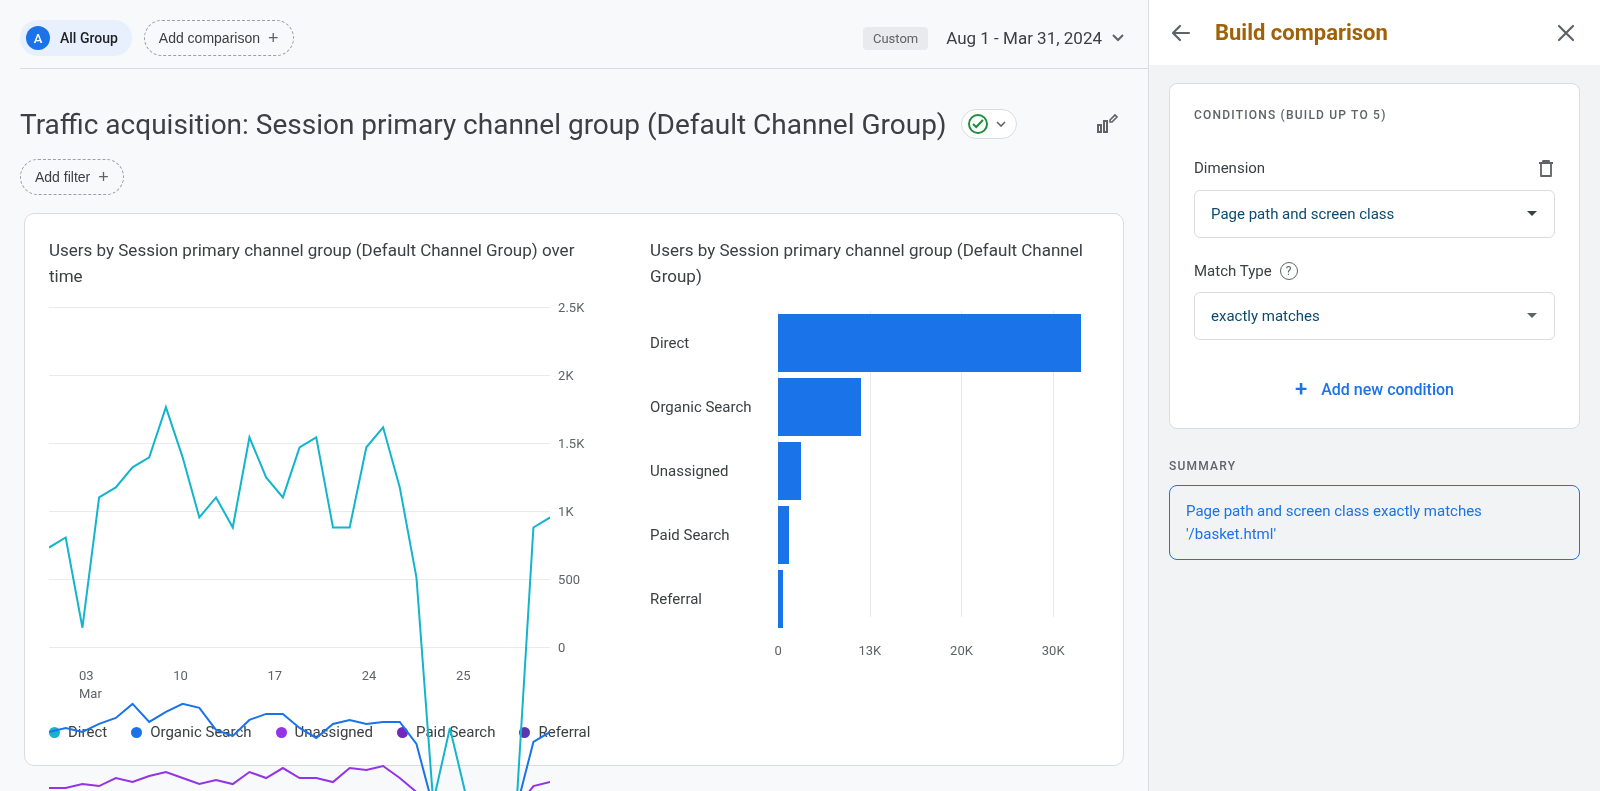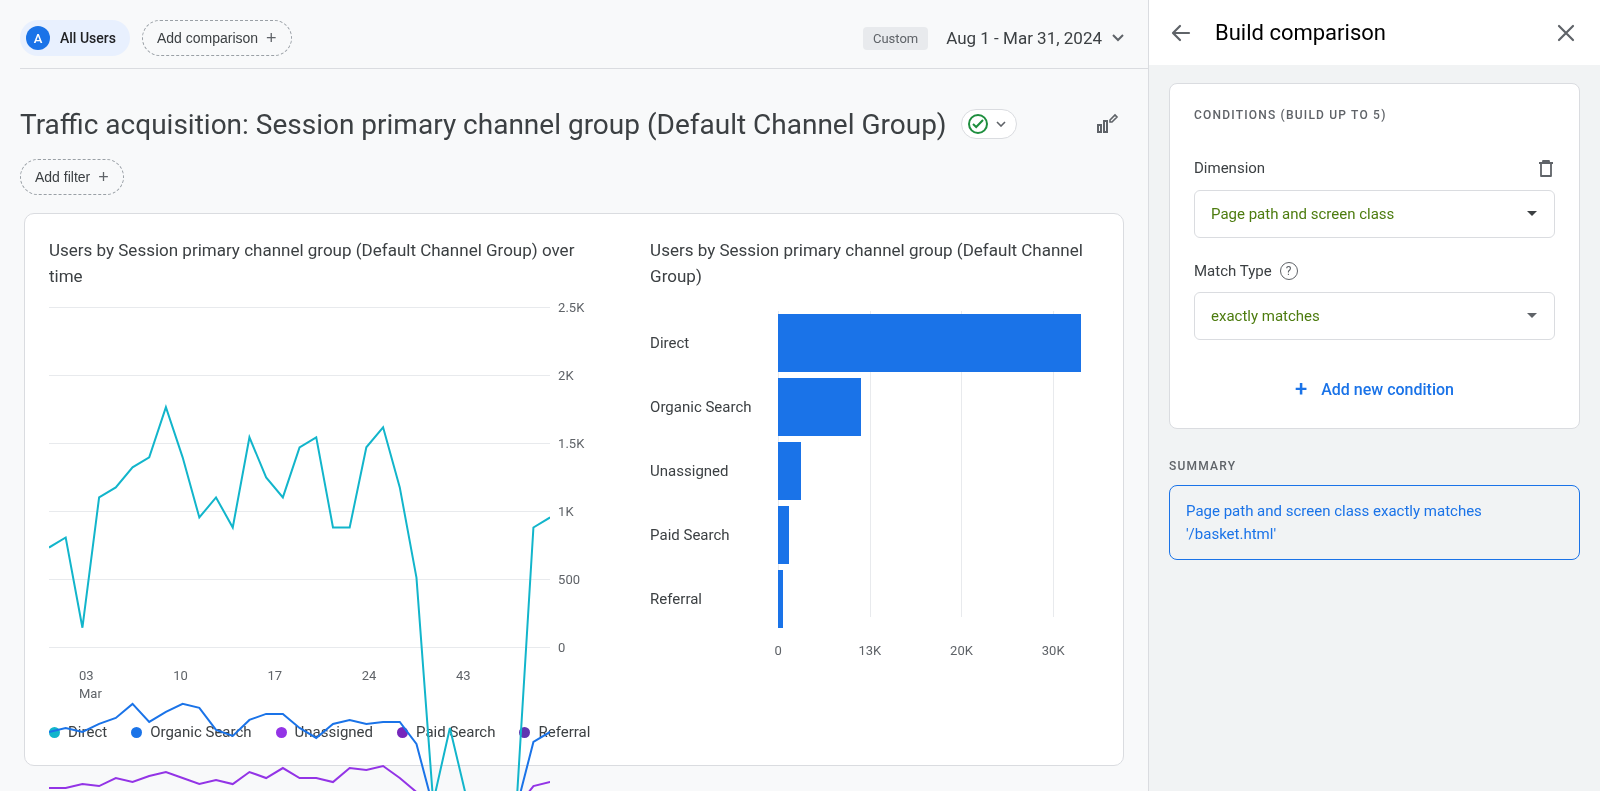--- a/index.html
+++ b/index.html
@@ -114,41 +114,41 @@
   .hbar-xaxis span { position: absolute; transform: translateX(-50%); }
   
   .panel {
     width: 452px; background: #fff; border-left: 1px solid #dadce0;
     display: flex; flex-direction: column;
   }
   .panel-header {
     display: flex; align-items: center; padding: 20px 24px 20px 20px; gap: 22px;
   }
   .panel-header .back { cursor: pointer; color: #5f6368; }
-  .panel-title { font-size: 22px; color: #000000; font-weight: 400; flex: 1; }
+  .panel-title { font-size: 22px; color: #a16207; font-weight: 700; flex: 1; }
   .panel-header .close { cursor: pointer; color: #5f6368; }
   .panel-body { background: #f1f3f4; padding: 18px 20px; flex: 1; }
   .cond-card { background: #fff; border: 1px solid #dadce0; border-radius: 8px; padding: 24px; }
   .cond-header {
     color: #5f6368; font-size: 12px; letter-spacing: 1.2px; font-weight: 500;
     margin-bottom: 36px;
   }
   .field-row { margin-bottom: 24px; }
   .field-label-row { display: flex; align-items: center; justify-content: space-between; margin-bottom: 12px; }
   .field-label { font-size: 15px; color: #3c4043; display: flex; align-items: center; gap: 8px; }
   .trash { cursor: pointer; color: #5f6368; }
   .help-circ {
     width: 18px; height: 18px; border: 1.5px solid #5f6368; border-radius: 50%;
     display: flex; align-items: center; justify-content: center;
     font-size: 12px; color: #5f6368; cursor: pointer;
   }
   .select-box {
     border: 1px solid #dadce0; border-radius: 6px; padding: 14px 16px;
     display: flex; align-items: center; justify-content: space-between;
-    font-size: 15px; color: #4d7c0f; cursor: pointer; background: #fff;
+    font-size: 15px; color: #0c4a6e; cursor: pointer; background: #fff;
   }
   .select-box.dark-border { border-color: #80868b; border-width: 1px; }
   .add-cond {
     display: flex; align-items: center; justify-content: center; gap: 14px;
     color: #1a73e8; font-weight: 500; font-size: 16px;
     padding: 14px 0 4px 0; cursor: pointer;
   }
   .summary-sec { margin-top: 30px; }
   .summary-label { color: #5f6368; letter-spacing: 1.2px; font-size: 12px; font-weight: 500; margin-bottom: 12px; }
   .summary-pill {
@@ -159,21 +159,21 @@
 </style>
 </head>
 <body>
 
 <div class="app">
   <div class="main">
     <div class="topbar">
       <div class="top-left">
         <div class="chip-all-users">
           <div class="circle">A</div>
-          <span>All Users</span>
+          <span>All Group</span>
         </div>
         <button class="chip-dashed">
           <span>Add comparison</span>
           <span class="plus">+</span>
         </button>
       </div>
       <div class="top-right">
         <span class="date-custom">Custom</span>
         <div class="date-range">
           <span>Aug 1 - Mar 31, 2024</span>
@@ -238,21 +238,21 @@
               <polyline points="0.00,84.80 3.33,84.00 6.67,84.80 10.00,83.20 13.33,82.00 16.67,79.20 20.00,82.80 23.33,80.80 26.67,79.20 30.00,80.00 33.33,84.40 36.67,85.60 40.00,82.40 43.33,81.20 46.67,81.20 50.00,84.00 53.33,86.00 56.67,83.20 60.00,82.40 63.33,83.20 66.67,82.80 70.00,82.80 73.33,87.20 76.67,99.80 80.00,98.00 83.33,99.80 86.67,99.80 90.00,99.60 93.33,99.80 96.67,86.80 100.00,84.80" fill="none" stroke="#1a73e8" stroke-width="0.6" vector-effect="non-scaling-stroke" style="stroke-width: 2px;"></polyline>
               <polyline points="0.00,96.00 3.33,96.00 6.67,95.20 10.00,95.60 13.33,94.00 16.67,94.80 20.00,93.60 23.33,92.80 26.67,94.00 30.00,95.20 33.33,94.40 36.67,95.20 40.00,92.80 43.33,94.00 46.67,92.00 50.00,94.00 53.33,94.00 56.67,94.80 60.00,92.00 63.33,92.40 66.67,91.60 70.00,94.00 73.33,96.80 76.67,99.92 80.00,99.60 83.33,99.92 86.67,99.92 90.00,99.88 93.33,99.92 96.67,95.60 100.00,94.80" fill="none" stroke="#9334e6" stroke-width="0.6" vector-effect="non-scaling-stroke" style="stroke-width: 2px;"></polyline>
               <polyline points="0.00,98.40 3.33,98.60 6.67,98.20 10.00,98.00 13.33,98.40 16.67,98.00 20.00,97.60 23.33,97.80 26.67,98.00 30.00,98.20 33.33,98.00 36.67,98.40 40.00,97.60 43.33,97.80 46.67,98.00 50.00,97.80 53.33,98.20 56.67,98.00 60.00,97.60 63.33,97.80 66.67,97.60 70.00,98.00 73.33,98.80 76.67,99.96 80.00,99.80 83.33,99.96 86.67,99.96 90.00,99.92 93.33,99.96 96.67,98.00 100.00,97.80" fill="none" stroke="#7627bb" stroke-width="0.6" vector-effect="non-scaling-stroke" style="stroke-width: 2px;"></polyline>
               <polyline points="0.00,99.20 3.33,99.28 6.67,99.12 10.00,99.00 13.33,99.20 16.67,99.00 20.00,98.80 23.33,98.88 26.67,99.00 30.00,99.12 33.33,99.00 36.67,99.20 40.00,98.80 43.33,98.88 46.67,99.00 50.00,98.88 53.33,99.12 56.67,99.00 60.00,98.80 63.33,98.88 66.67,98.80 70.00,99.00 73.33,99.40 76.67,99.96 80.00,99.88 83.33,99.96 86.67,99.96 90.00,99.96 93.33,99.96 96.67,99.00 100.00,98.88" fill="none" stroke="#5e35b1" stroke-width="0.6" vector-effect="non-scaling-stroke" style="stroke-width: 2px;"></polyline>
             </svg>
           <div class="x-labels" id="lc-xlabels">
               <span>03</span>
               <span>10</span>
               <span>17</span>
               <span>24</span>
-              <span>43</span>
+              <span>25</span>
             </div>
           <div class="x-month" id="lc-xmonth">Mar</div>
         </div>
         <div class="legend">
           <div class="legend-item">
               <span class="legend-dot" style="background:#12B5CB"></span>
               <span>Direct</span>
             </div>
           <div class="legend-item">
               <span class="legend-dot" style="background:#1a73e8"></span>

